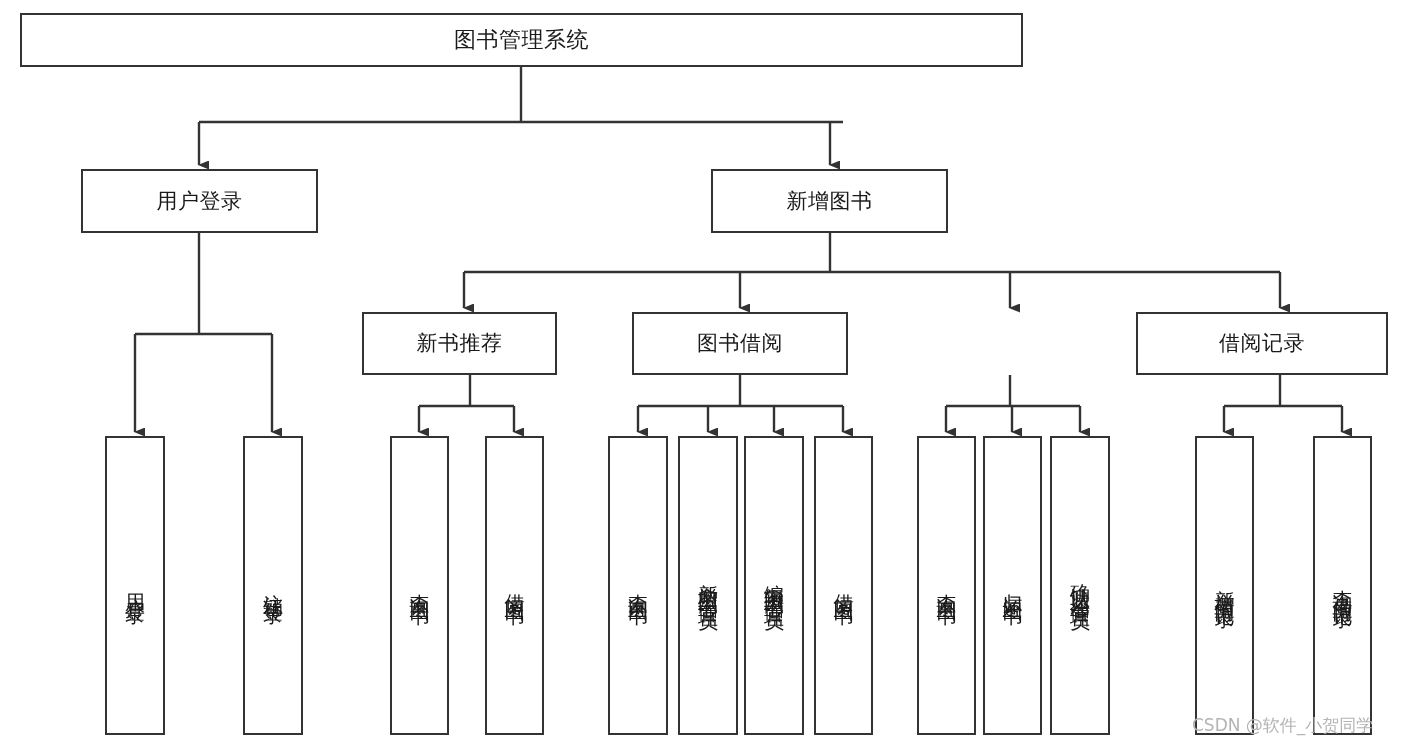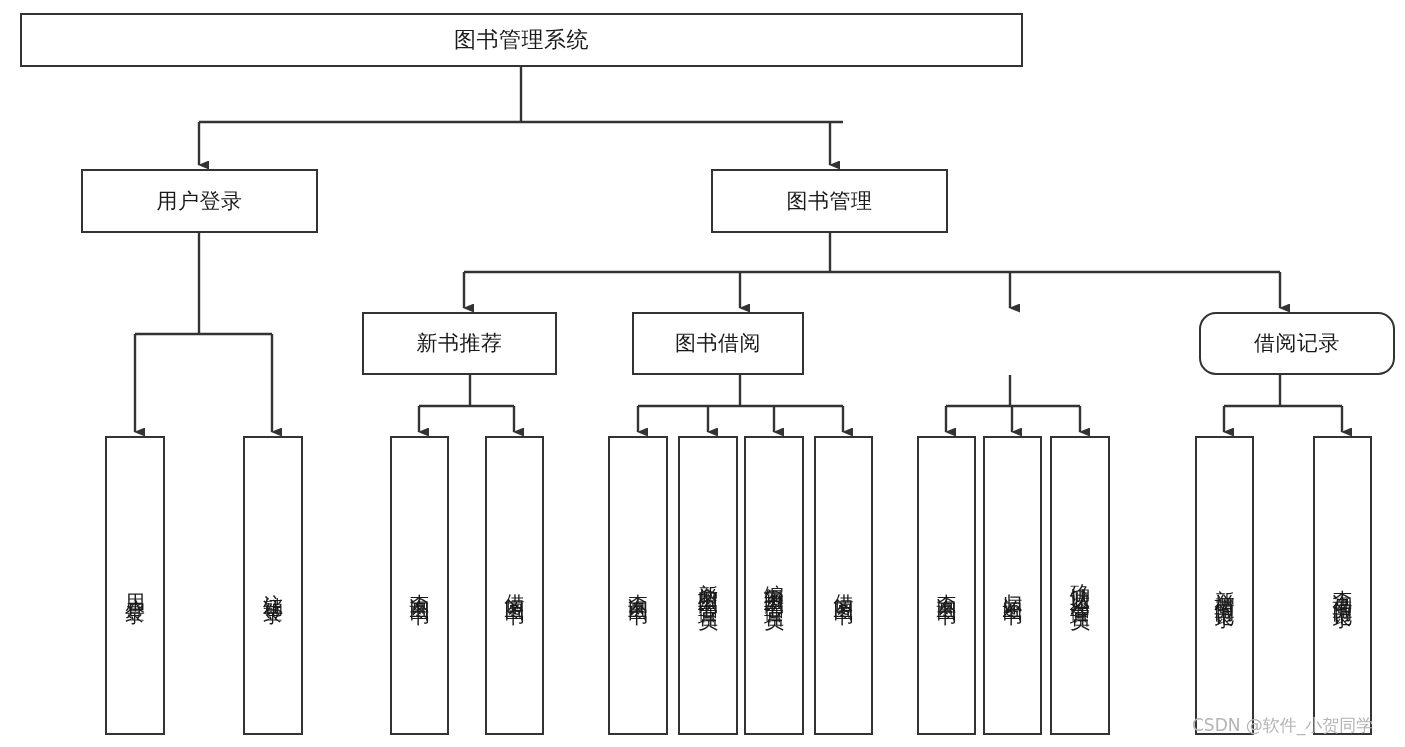--- a/index.html
+++ b/index.html
@@ -118,28 +118,28 @@
       <path d="M1224,406 L1342,406"></path>
       <path d="M1224,406 L1224,432" marker-end="url(#arrowhead)"></path>
       <path d="M1342,406 L1342,432" marker-end="url(#arrowhead)"></path>
     </g>
   </svg>
 
   <div class="node node-h node-root" style="left:20px;top:13px;width:1003px;height:54px;">图书管理系统</div>
 
   <div class="node node-h" style="left:81px;top:169px;width:237px;height:64px;">用户登录</div>
 
-  <div class="node node-h" style="left:711px;top:169px;width:237px;height:64px;">图书管理</div>
+  <div class="node node-h" style="left:711px;top:169px;width:237px;height:64px;">新增图书</div>
 
   <div class="node node-h" style="left:362px;top:312px;width:195px;height:63px;">新书推荐</div>
 
-  <div class="node node-h" style="left:632px;top:312px;width:172px;height:63px;">图书借阅</div>
+  <div class="node node-h" style="left:632px;top:312px;width:216px;height:63px;">图书借阅</div>
 
 
-  <div class="node node-h" style="left:1199px;top:312px;width:196px;height:63px;border-radius:17px;">借阅记录</div>
+  <div class="node node-h" style="left:1136px;top:312px;width:252px;height:63px;">借阅记录</div>
 
   <div class="node node-v" style="left:105px;top:436px;width:60px;height:299px;">用户登录</div>
 
   <div class="node node-v" style="left:243px;top:436px;width:60px;height:299px;">注销登录</div>
 
   <div class="node node-v" style="left:390px;top:436px;width:59px;height:299px;">查询图书</div>
 
   <div class="node node-v" style="left:485px;top:436px;width:59px;height:299px;">借阅图书</div>
 
   <div class="node node-v" style="left:608px;top:436px;width:60px;height:299px;">查询图书</div>

